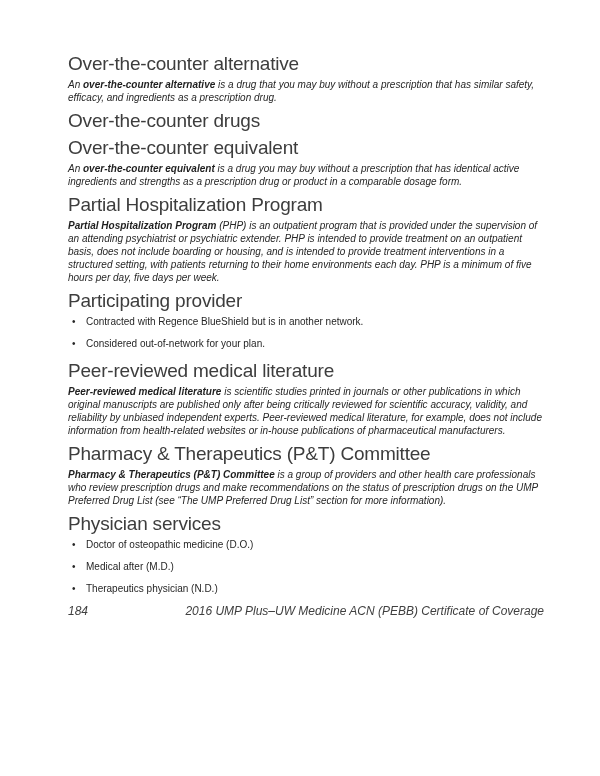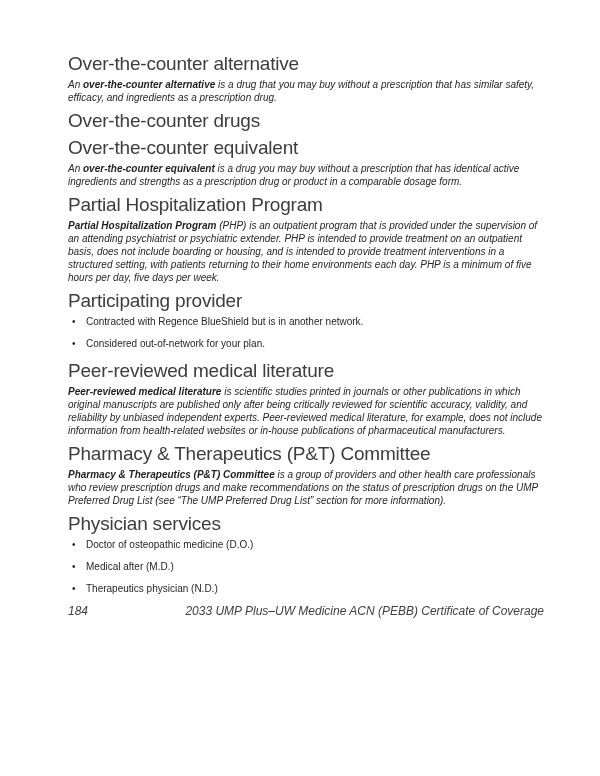--- a/index.html
+++ b/index.html
@@ -97,16 +97,16 @@
 
   <h1 class="sec-heading">Physician services</h1>
   <ul class="def-list">
     <li>Doctor of osteopathic medicine (D.O.)</li>
     <li>Medical after (M.D.)</li>
     <li>Therapeutics physician (N.D.)</li>
   </ul>
 
   <div class="footer">
     <span>184</span>
-    <span>2033 UMP Plus–UW Medicine ACN (PEBB) Certificate of Coverage</span>
+    <span>2016 UMP Plus–UW Medicine ACN (PEBB) Certificate of Coverage</span>
   </div>
 
 </div>
 
 </body></html>

